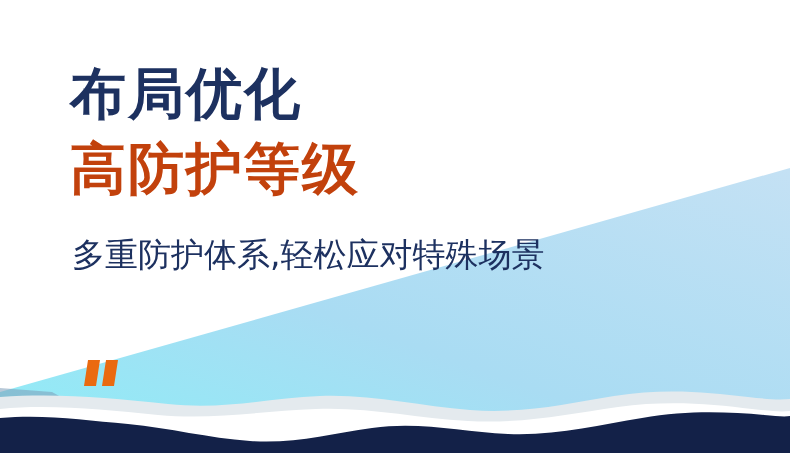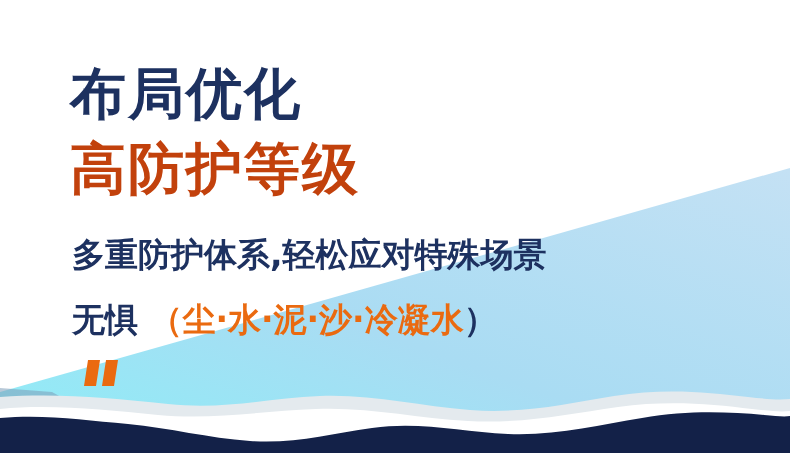--- a/index.html
+++ b/index.html
@@ -53,21 +53,21 @@
   }
   .headline-2 {
     top: 141px;
     color: #c2410c;
   }
 
   .sub-1, .sub-2 {
     position: absolute;
     left: 72px;
     font-size: 33px;
-    font-weight: bold;
+    font-weight: normal;
     line-height: 1;
     white-space: nowrap;
     color: #1d3160;
     letter-spacing: 0px;
     font-family: "DejaVu Sans", "Liberation Sans", sans-serif;
   }
   .sub-1 { top: 238px; }
   .sub-2 { top: 303px; }
 
   .sub-2 .accent { color: #ea6a10; }
@@ -124,23 +124,20 @@
   </svg>
 
   <div class="content">
 
     <div class="headline-1">布局优化</div>
 
     <div class="headline-2">高防护等级</div>
 
     <div class="sub-1">多重防护体系,轻松应对特殊场景</div>
 
-    <div class="sub-2">
-      <span>无惧</span><span> </span><span class="paren-open">（</span><span class="accent">尘·水·泥·沙·冷凝水</span><span class="paren-close">）</span>
-    </div>
 
     <svg class="quote-mark" viewBox="0 0 40 32">
       <polygon points="4,2 16,2 12,28 0,28" fill="#ea6a10"></polygon>
       <polygon points="22,2 34,2 30,28 18,28" fill="#ea6a10"></polygon>
     </svg>
 
   </div>
 </div>
 
 </body></html>

